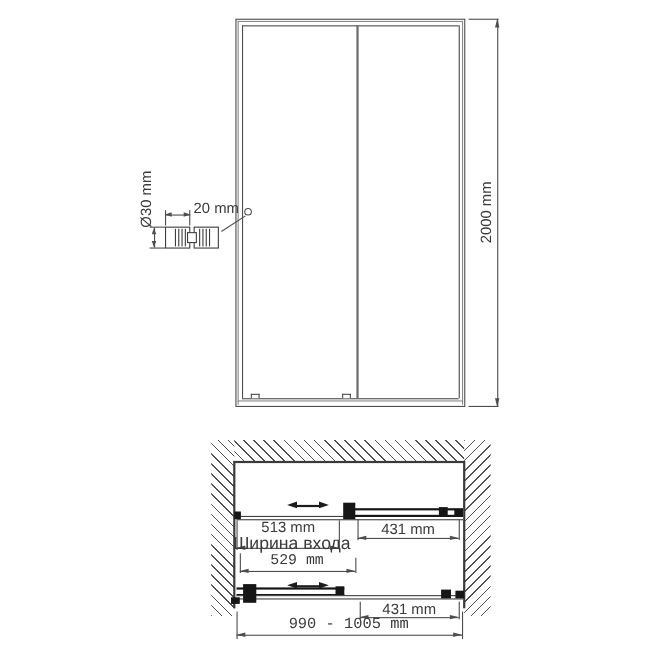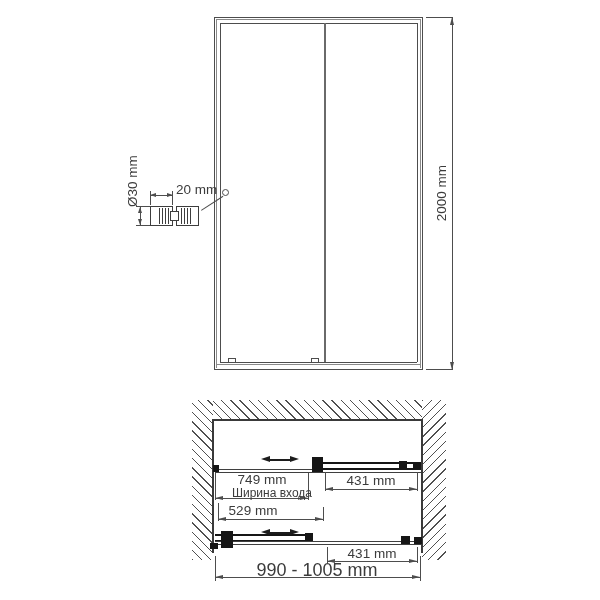--- a/index.html
+++ b/index.html
@@ -9,22 +9,22 @@
   }
   html,body{margin:0;padding:0;background:#fff;}
   #sheet{
     position:relative;width:600px;height:600px;background:#ffffff;overflow:hidden;
     font-family:"Liberation Sans", sans-serif;color:var(--text);
   }
   .abs{position:absolute;}
   .hl{position:absolute;height:1px;background:var(--line);}
   .vl{position:absolute;width:1px;background:var(--line);}
   .txt{position:absolute;color:var(--text);font-size:13.5px;line-height:1.05;white-space:nowrap;text-align:center;}
-  .txt.small{font-size:12px;text-align:right;}
-  .txt.big{font-size:18px;}
+  .txt.small{font-size:16px;}
+  .txt.big{font-size:14px;font-family:Liberation Mono, monospace;}
   .rot{transform:rotate(-90deg);}
   
   .ar{position:absolute;width:0;height:0;}
   .ar.l{border-top:2.5px solid transparent;border-bottom:2.5px solid transparent;border-right:8px solid var(--line);}
   .ar.r{border-top:2.5px solid transparent;border-bottom:2.5px solid transparent;border-left:8px solid var(--line);}
   .ar.u{border-left:2.5px solid transparent;border-right:2.5px solid transparent;border-bottom:8px solid var(--line);}
   .ar.d{border-left:2.5px solid transparent;border-right:2.5px solid transparent;border-top:8px solid var(--line);}
   .ar.sl{border-top:3.5px solid transparent;border-bottom:3.5px solid transparent;border-right:9px solid #1c1c1c;}
   .ar.sr{border-top:3.5px solid transparent;border-bottom:3.5px solid transparent;border-left:9px solid #1c1c1c;}
   
@@ -129,21 +129,21 @@
         <div class="ar sr" style="left:290px;top:456px;"></div>
       </div>
     </div>
 
     <div>
       <div class="vl" style="left:215px;top:473px;height:27px;"></div>
       <div class="vl" style="left:308px;top:473px;height:27px;"></div>
       <div class="hl" style="left:215px;top:498px;width:93px;"></div>
       <div class="ar l" style="left:215px;top:496px;"></div>
       <div class="ar r" style="left:300px;top:496px;"></div>
-      <div class="txt" style="left:212px;top:473px;width:100px;">749 mm</div>
+      <div class="txt" style="left:212px;top:473px;width:100px;">513 mm</div>
       <div class="txt small" style="left:212px;top:487px;width:100px;">Ширина входа</div>
     </div>
 
     <div>
       <div class="vl" style="left:325px;top:472px;height:19px;"></div>
       <div class="vl" style="left:417px;top:472px;height:19px;"></div>
       <div class="hl" style="left:325px;top:489px;width:92px;"></div>
       <div class="ar l" style="left:325px;top:487px;"></div>
       <div class="ar r" style="left:409px;top:487px;"></div>
       <div class="txt" style="left:321px;top:474px;width:100px;">431 mm</div>
@@ -163,21 +163,21 @@
         <div class="ar sr" style="left:290px;top:529px;"></div>
       </div>
     </div>
 
     <div>
       <div class="vl" style="left:218px;top:503px;height:18px;"></div>
       <div class="vl" style="left:323px;top:507px;height:14px;"></div>
       <div class="hl" style="left:218px;top:519px;width:105px;"></div>
       <div class="ar l" style="left:218px;top:517px;"></div>
       <div class="ar r" style="left:315px;top:517px;"></div>
-      <div class="txt" style="left:203px;top:504px;width:100px;">529 mm</div>
+      <div class="txt" style="left:220px;top:504px;width:100px;font-family:Liberation Mono, monospace;">529 mm</div>
     </div>
 
     <div>
       <div class="vl" style="left:327px;top:547px;height:16px;"></div>
       <div class="vl" style="left:417px;top:547px;height:16px;"></div>
       <div class="hl" style="left:327px;top:561px;width:90px;"></div>
       <div class="ar l" style="left:327px;top:559px;"></div>
       <div class="ar r" style="left:409px;top:559px;"></div>
       <div class="txt" style="left:322px;top:547px;width:100px;">431 mm</div>
     </div>

